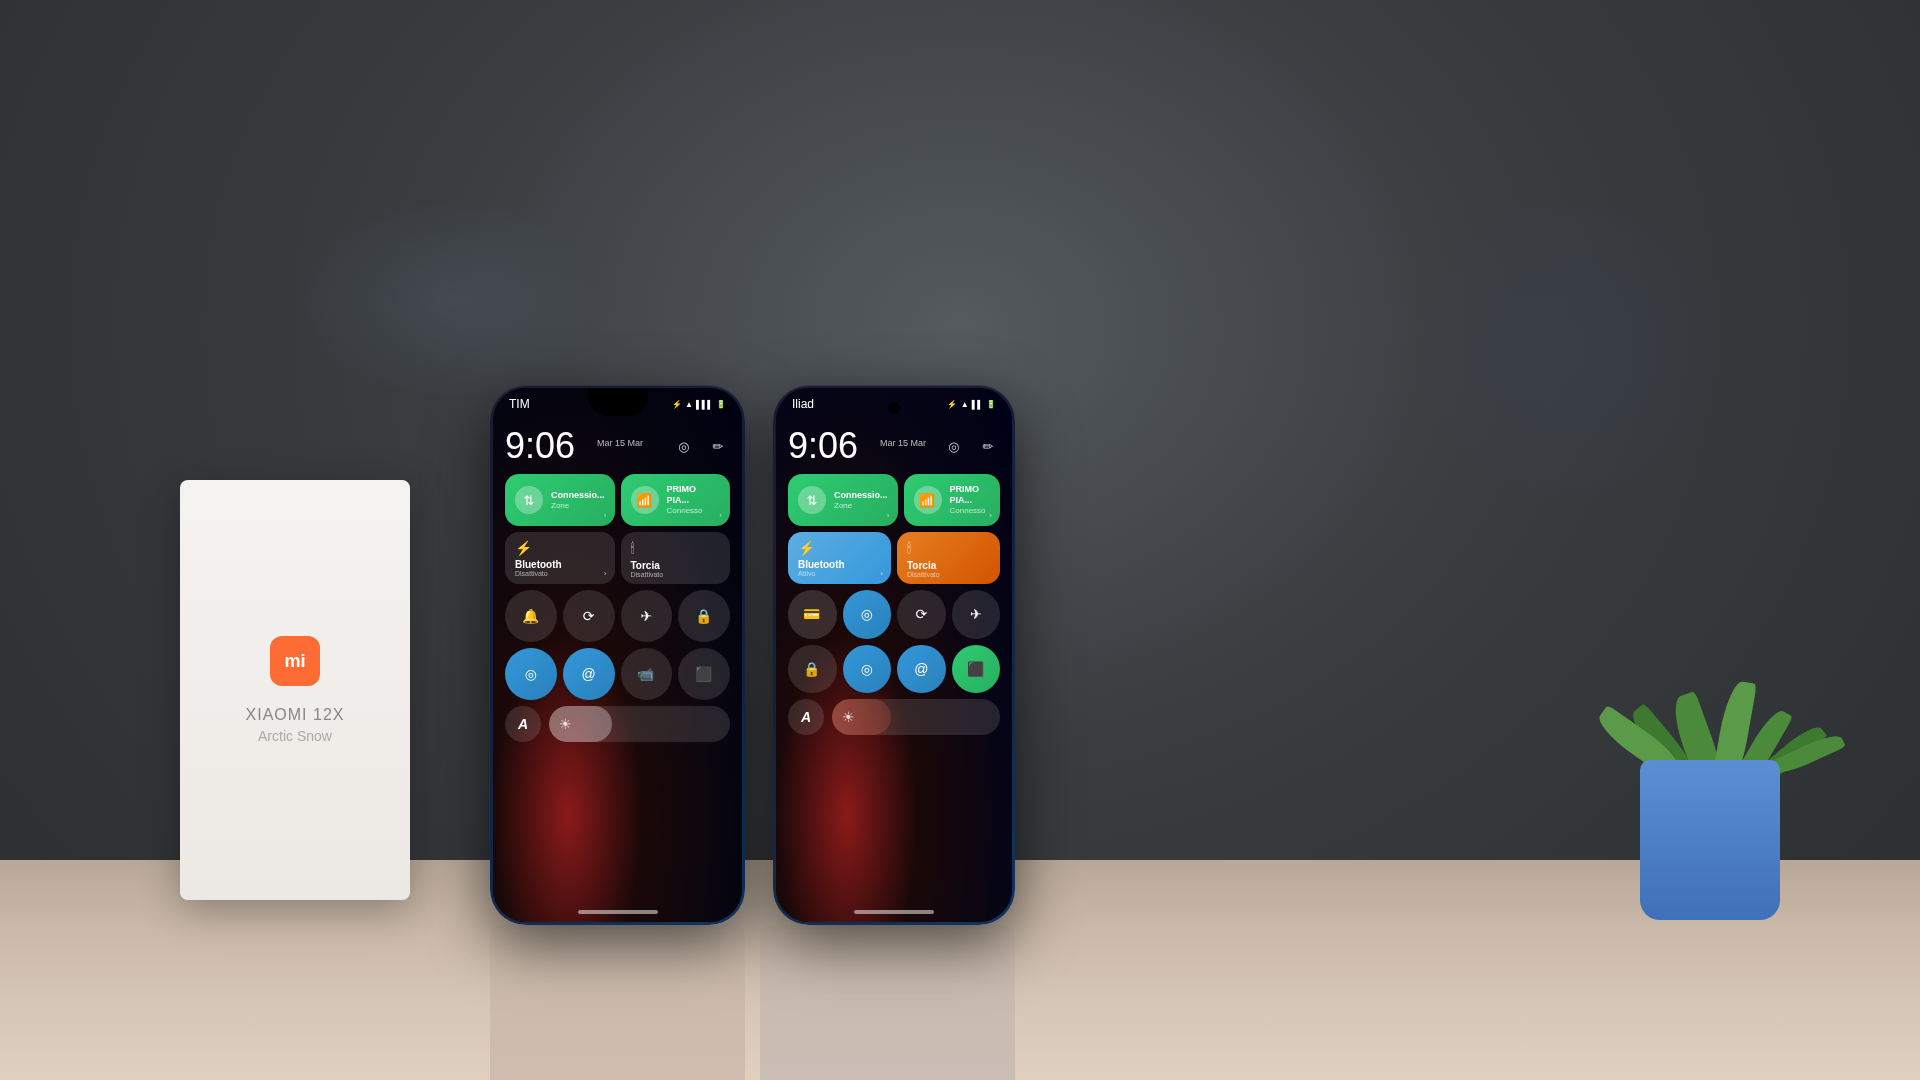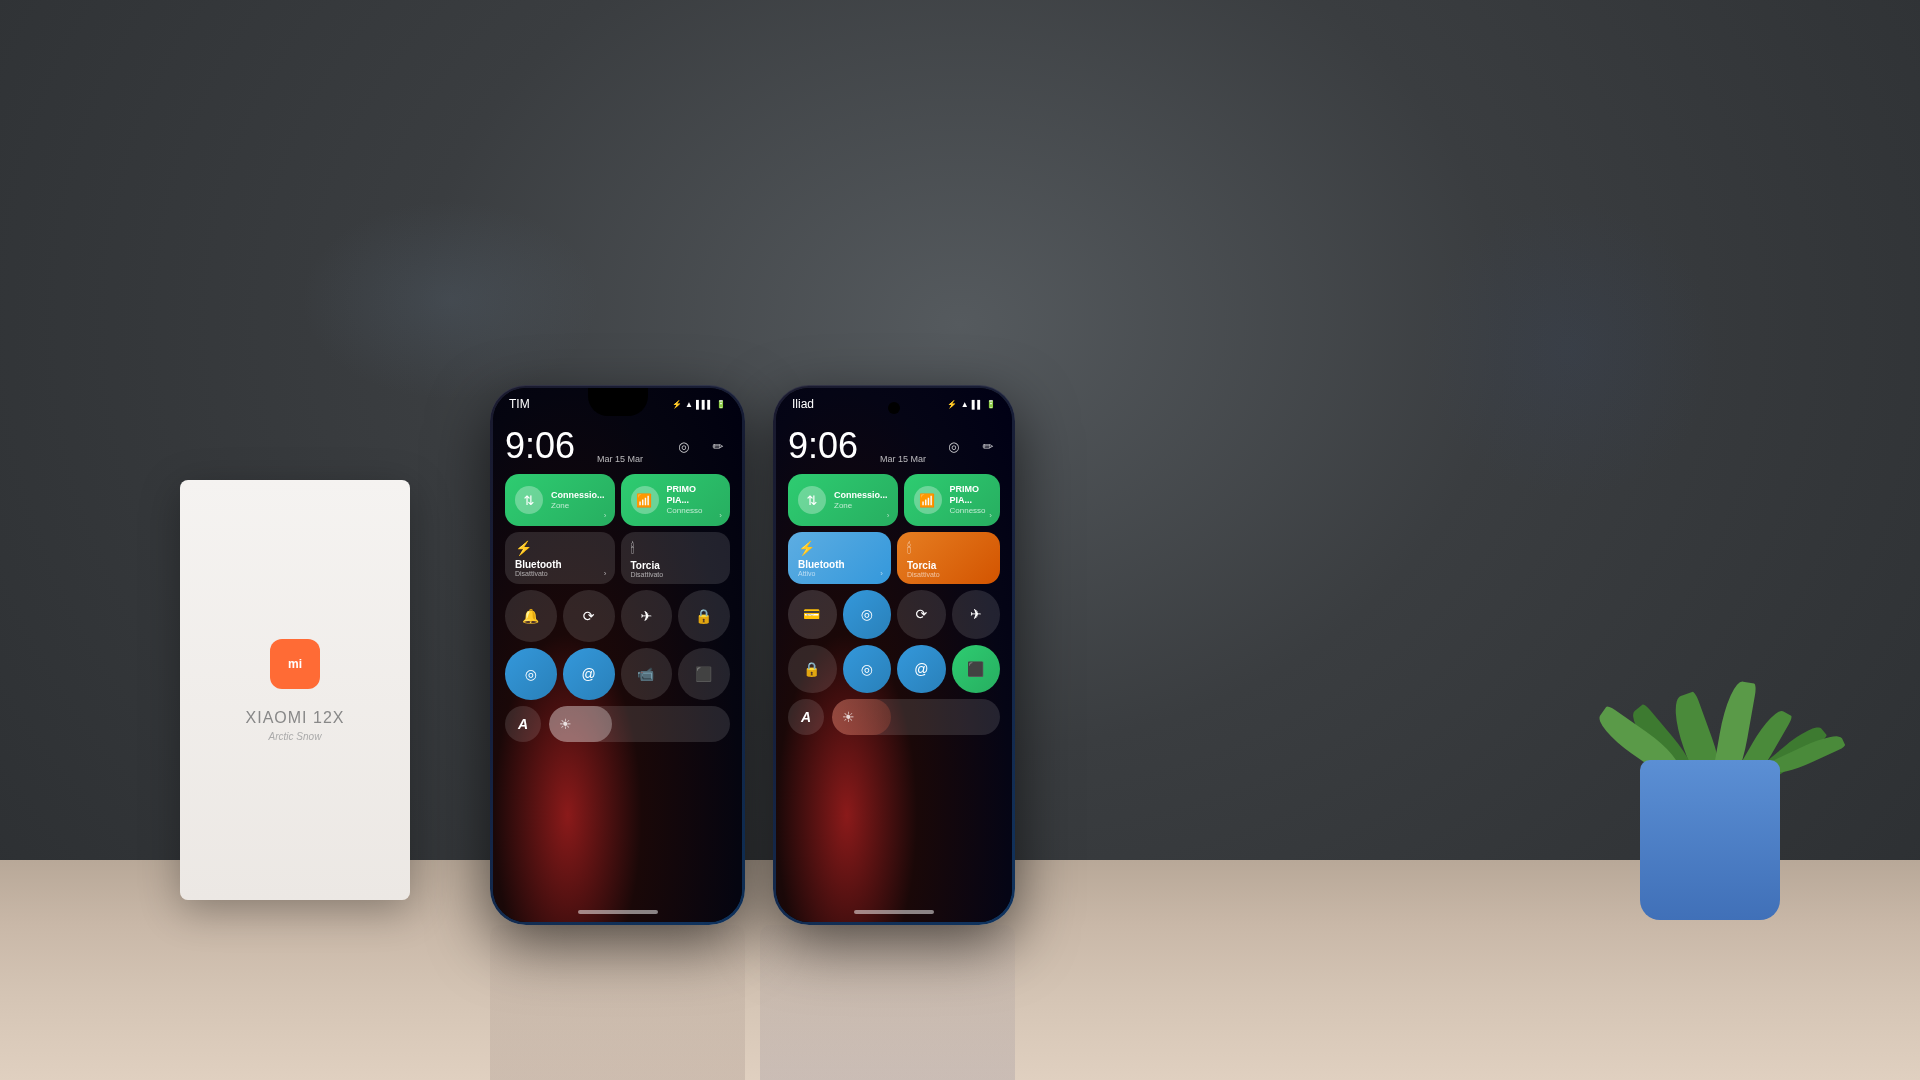--- a/index.html
+++ b/index.html
@@ -53,45 +53,44 @@
       background: #ff6b35;
       border-radius: 12px;
       display: flex;
       align-items: center;
       justify-content: center;
       margin-bottom: 20px;
     }
 
     .mi-box-logo span {
       color: white;
-      font-size: 12px;
+      font-size: 18px;
       font-weight: bold;
     }
 
     .mi-box-number {
       font-size: 90px;
       font-weight: 300;
       color: #c86030;
       line-height: 1;
       margin-bottom: 15px;
     }
 
     .mi-box-model {
       font-size: 16px;
       color: #888;
       text-align: center;
       letter-spacing: 1px;
     }
 
     .mi-box-subtitle {
-      font-size: 10px;
+      font-size: 14px;
       color: #aaa;
       text-align: center;
       margin-top: 4px;
-      font-style: italic;
     }
 
     
     .plant {
       position: absolute;
       right: 120px;
       bottom: 160px;
       width: 180px;
       height: 350px;
     }
@@ -266,21 +265,21 @@
       font-weight: 300;
       color: white;
       line-height: 1;
     }
 
     .clock-date {
       font-size: 9px;
       color: rgba(255,255,255,0.7);
       margin-left: 6px;
       align-self: flex-end;
-      margin-bottom: 0;
+      margin-bottom: 16px;
     }
 
     .clock-actions {
       display: flex;
       gap: 10px;
     }
 
     .clock-icon {
       width: 24px;
       height: 24px;

